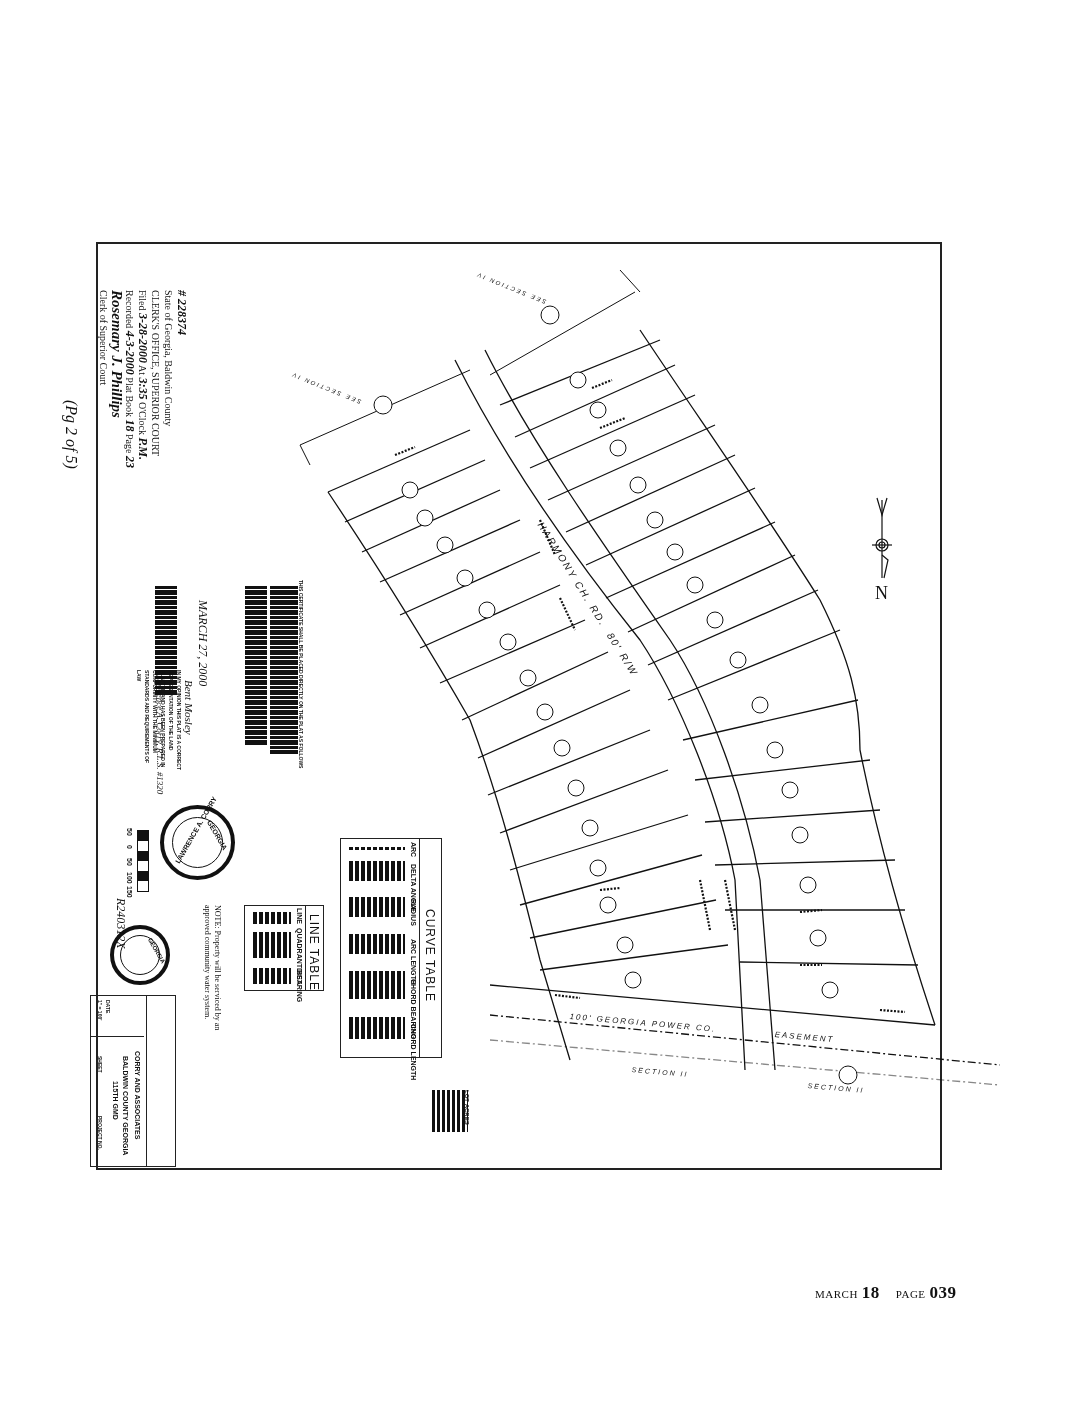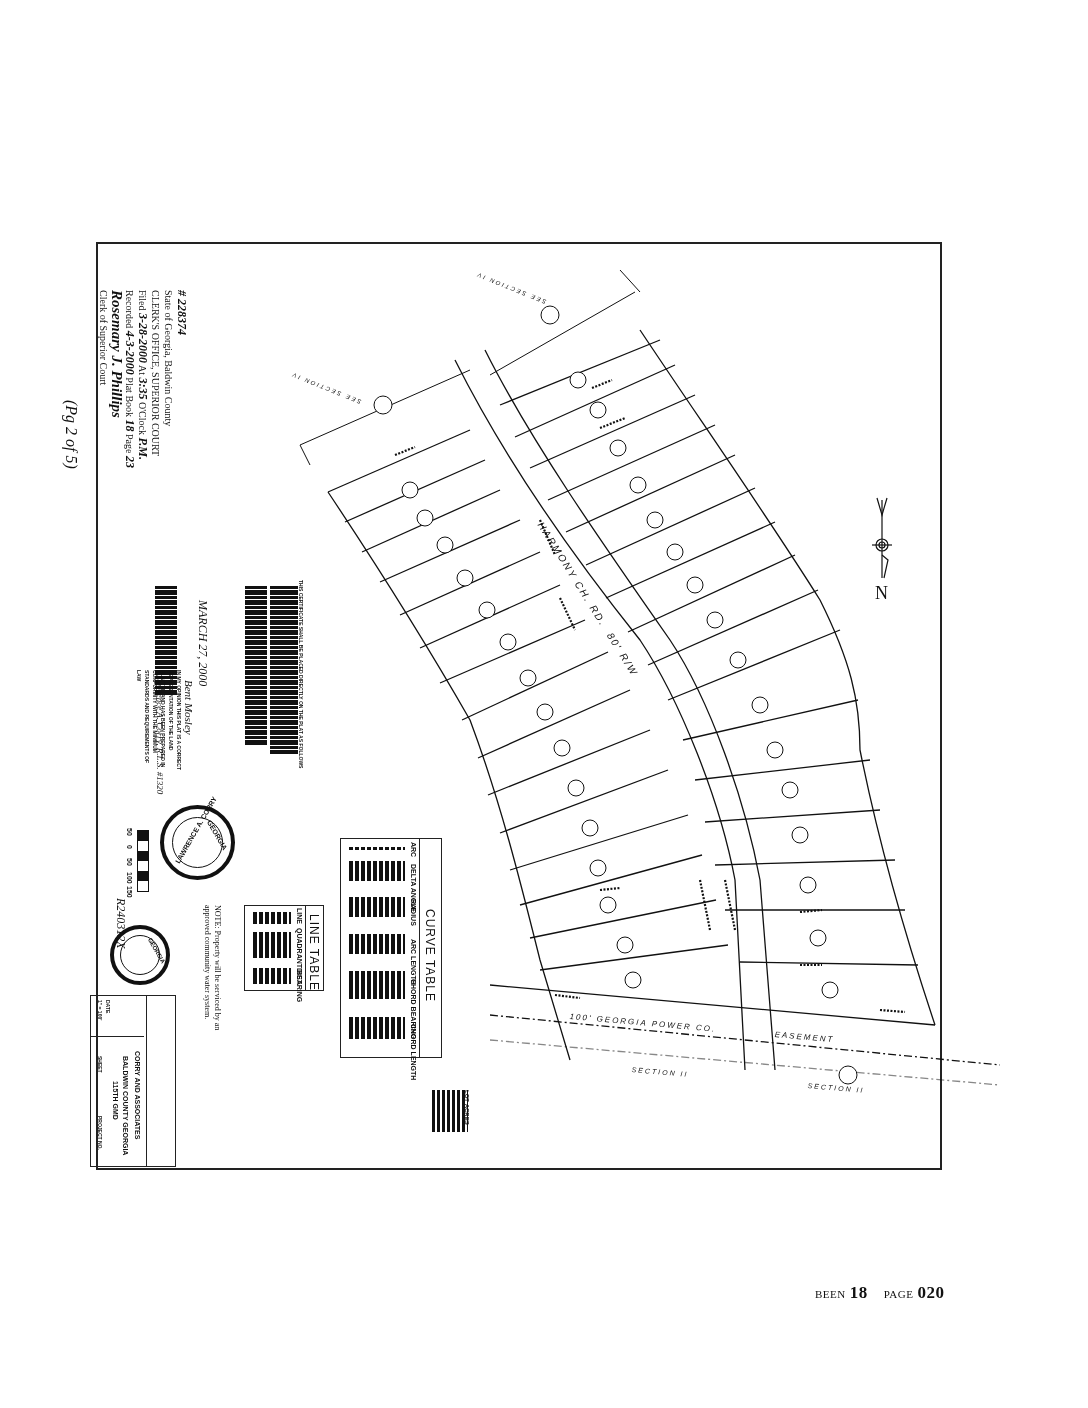--- a/index.html
+++ b/index.html
@@ -266,14 +266,14 @@
   <div class="tb-text" style="left:50px;top:55px;font-size:7px;">CORRY AND ASSOCIATES</div>
   <div class="tb-text" style="left:38px;top:60px;font-size:7px;">BALDWIN COUNTY GEORGIA</div>
   <div class="tb-text" style="left:28px;top:85px;font-size:7px;">115TH GMD</div>
   <div class="tb-text" style="left:20px;top:4px;font-size:5px;">DATE</div>
   <div class="tb-text" style="left:12px;top:4px;font-size:5px;">1" = 100'</div>
   <div class="tb-text" style="left:12px;top:60px;font-size:5px;">SHEET</div>
   <div class="tb-text" style="left:12px;top:120px;font-size:5px;">PROJECT NO.</div>
 </div>
 
 <div class="bookpage">
-  <span>BEEN</span><b>18</b><span>PAGE</span><b class="last">020</b>
+  <span>MARCH</span><b>18</b><span>PAGE</span><b class="last">039</b>
 </div>
 
 </body></html>

